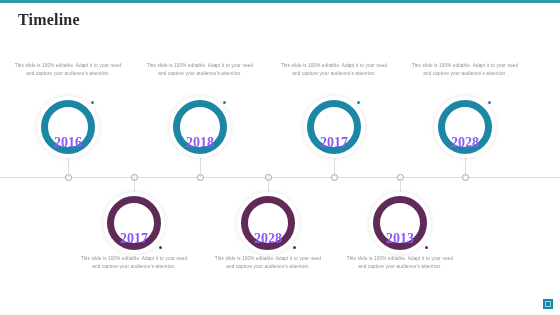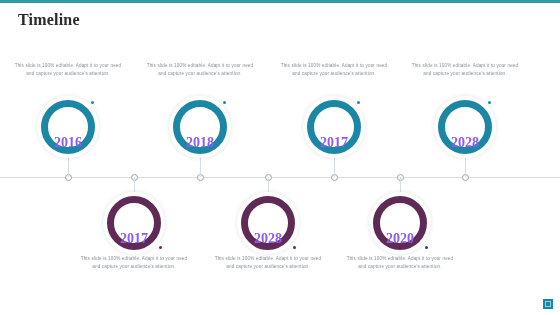--- a/index.html
+++ b/index.html
@@ -205,21 +205,21 @@
         <div class="ring-dot teal"></div>
         <div class="ring-year">2017</div>
       </div>
       <div class="desc" style="left: 334px; top: 62px;">This slide is 100% editable. Adapt it to your need and capture your audience's attention.</div>
       <div class="axis-node" style="left: 400px;"></div>
       <div class="connector" style="left: 400px; top: 177px; height: 19px;"></div>
       <div class="ring-wrap" style="left: 400px; top: 196px;">
         <div class="ring-halo"></div>
         <div class="ring purple"></div>
         <div class="ring-dot purple"></div>
-        <div class="ring-year">2020</div>
+        <div class="ring-year">2013</div>
       </div>
       <div class="desc" style="left: 400px; top: 255px;">This slide is 100% editable. Adapt it to your need and capture your audience's attention.</div>
       <div class="axis-node" style="left: 465px;"></div>
       <div class="connector" style="left: 465px; top: 154px; height: 23px;"></div>
       <div class="ring-wrap" style="left: 465px; top: 100px;">
         <div class="ring-halo"></div>
         <div class="ring teal"></div>
         <div class="ring-dot teal"></div>
         <div class="ring-year">2028</div>
       </div>

